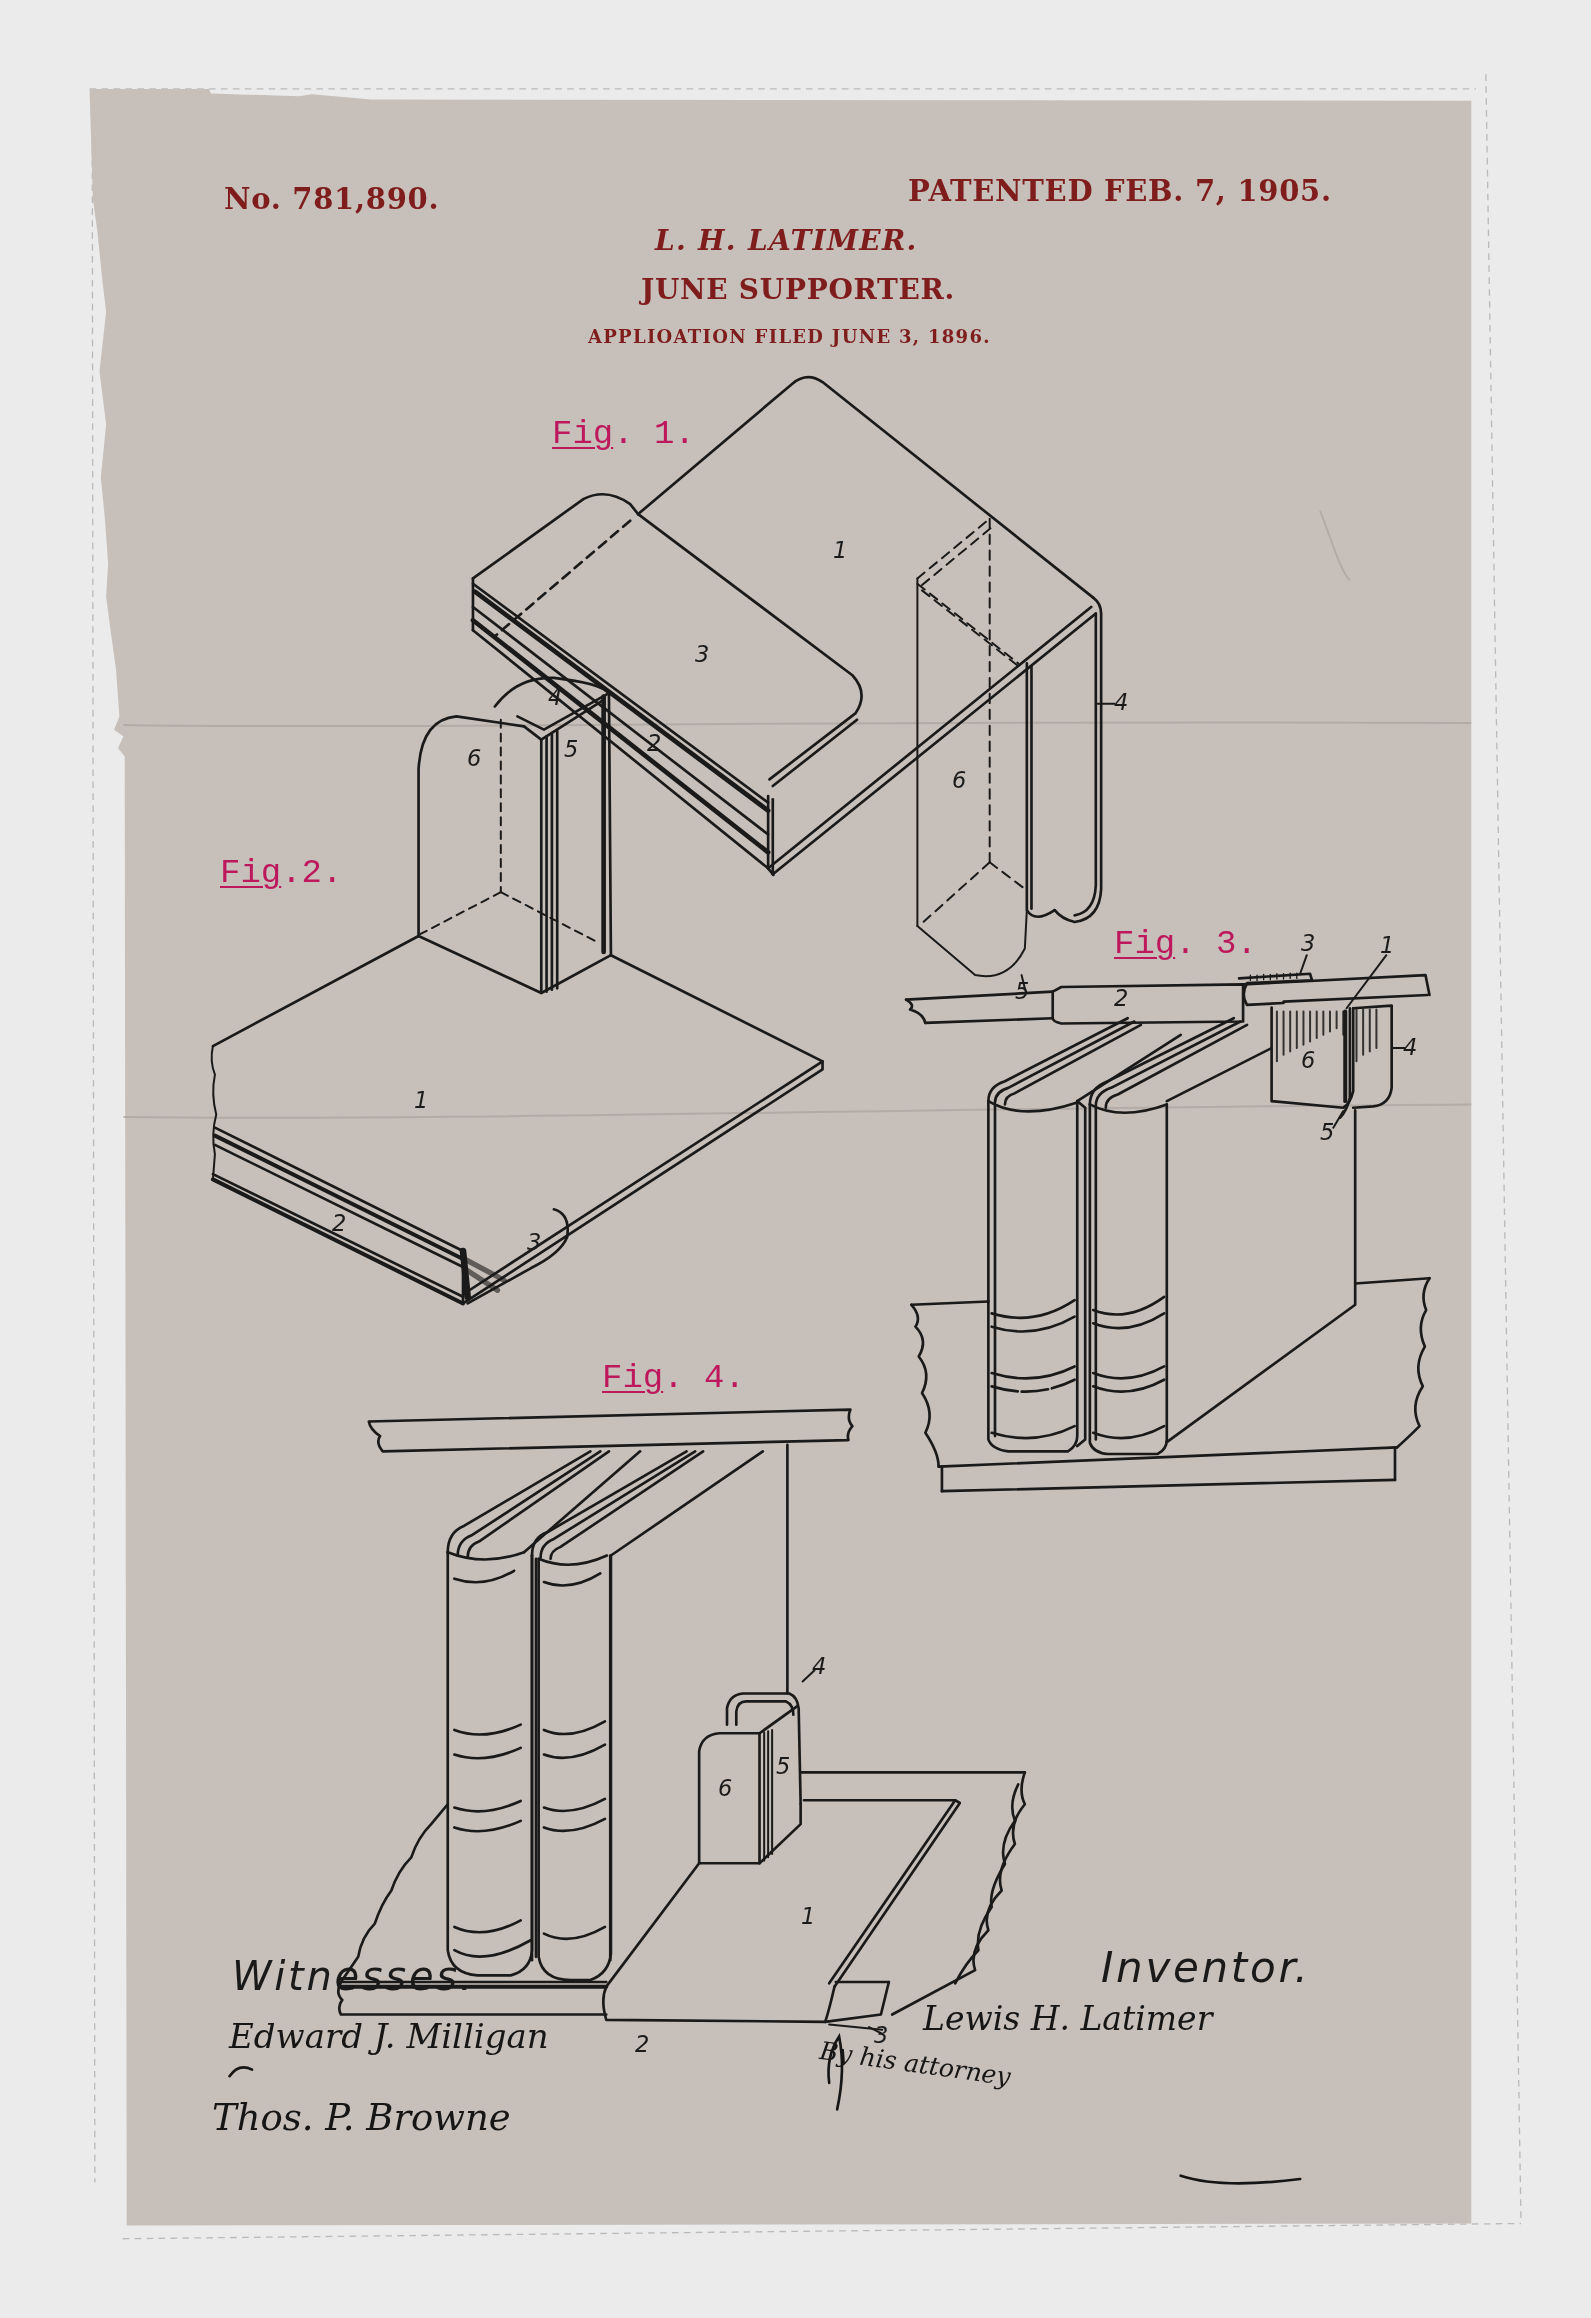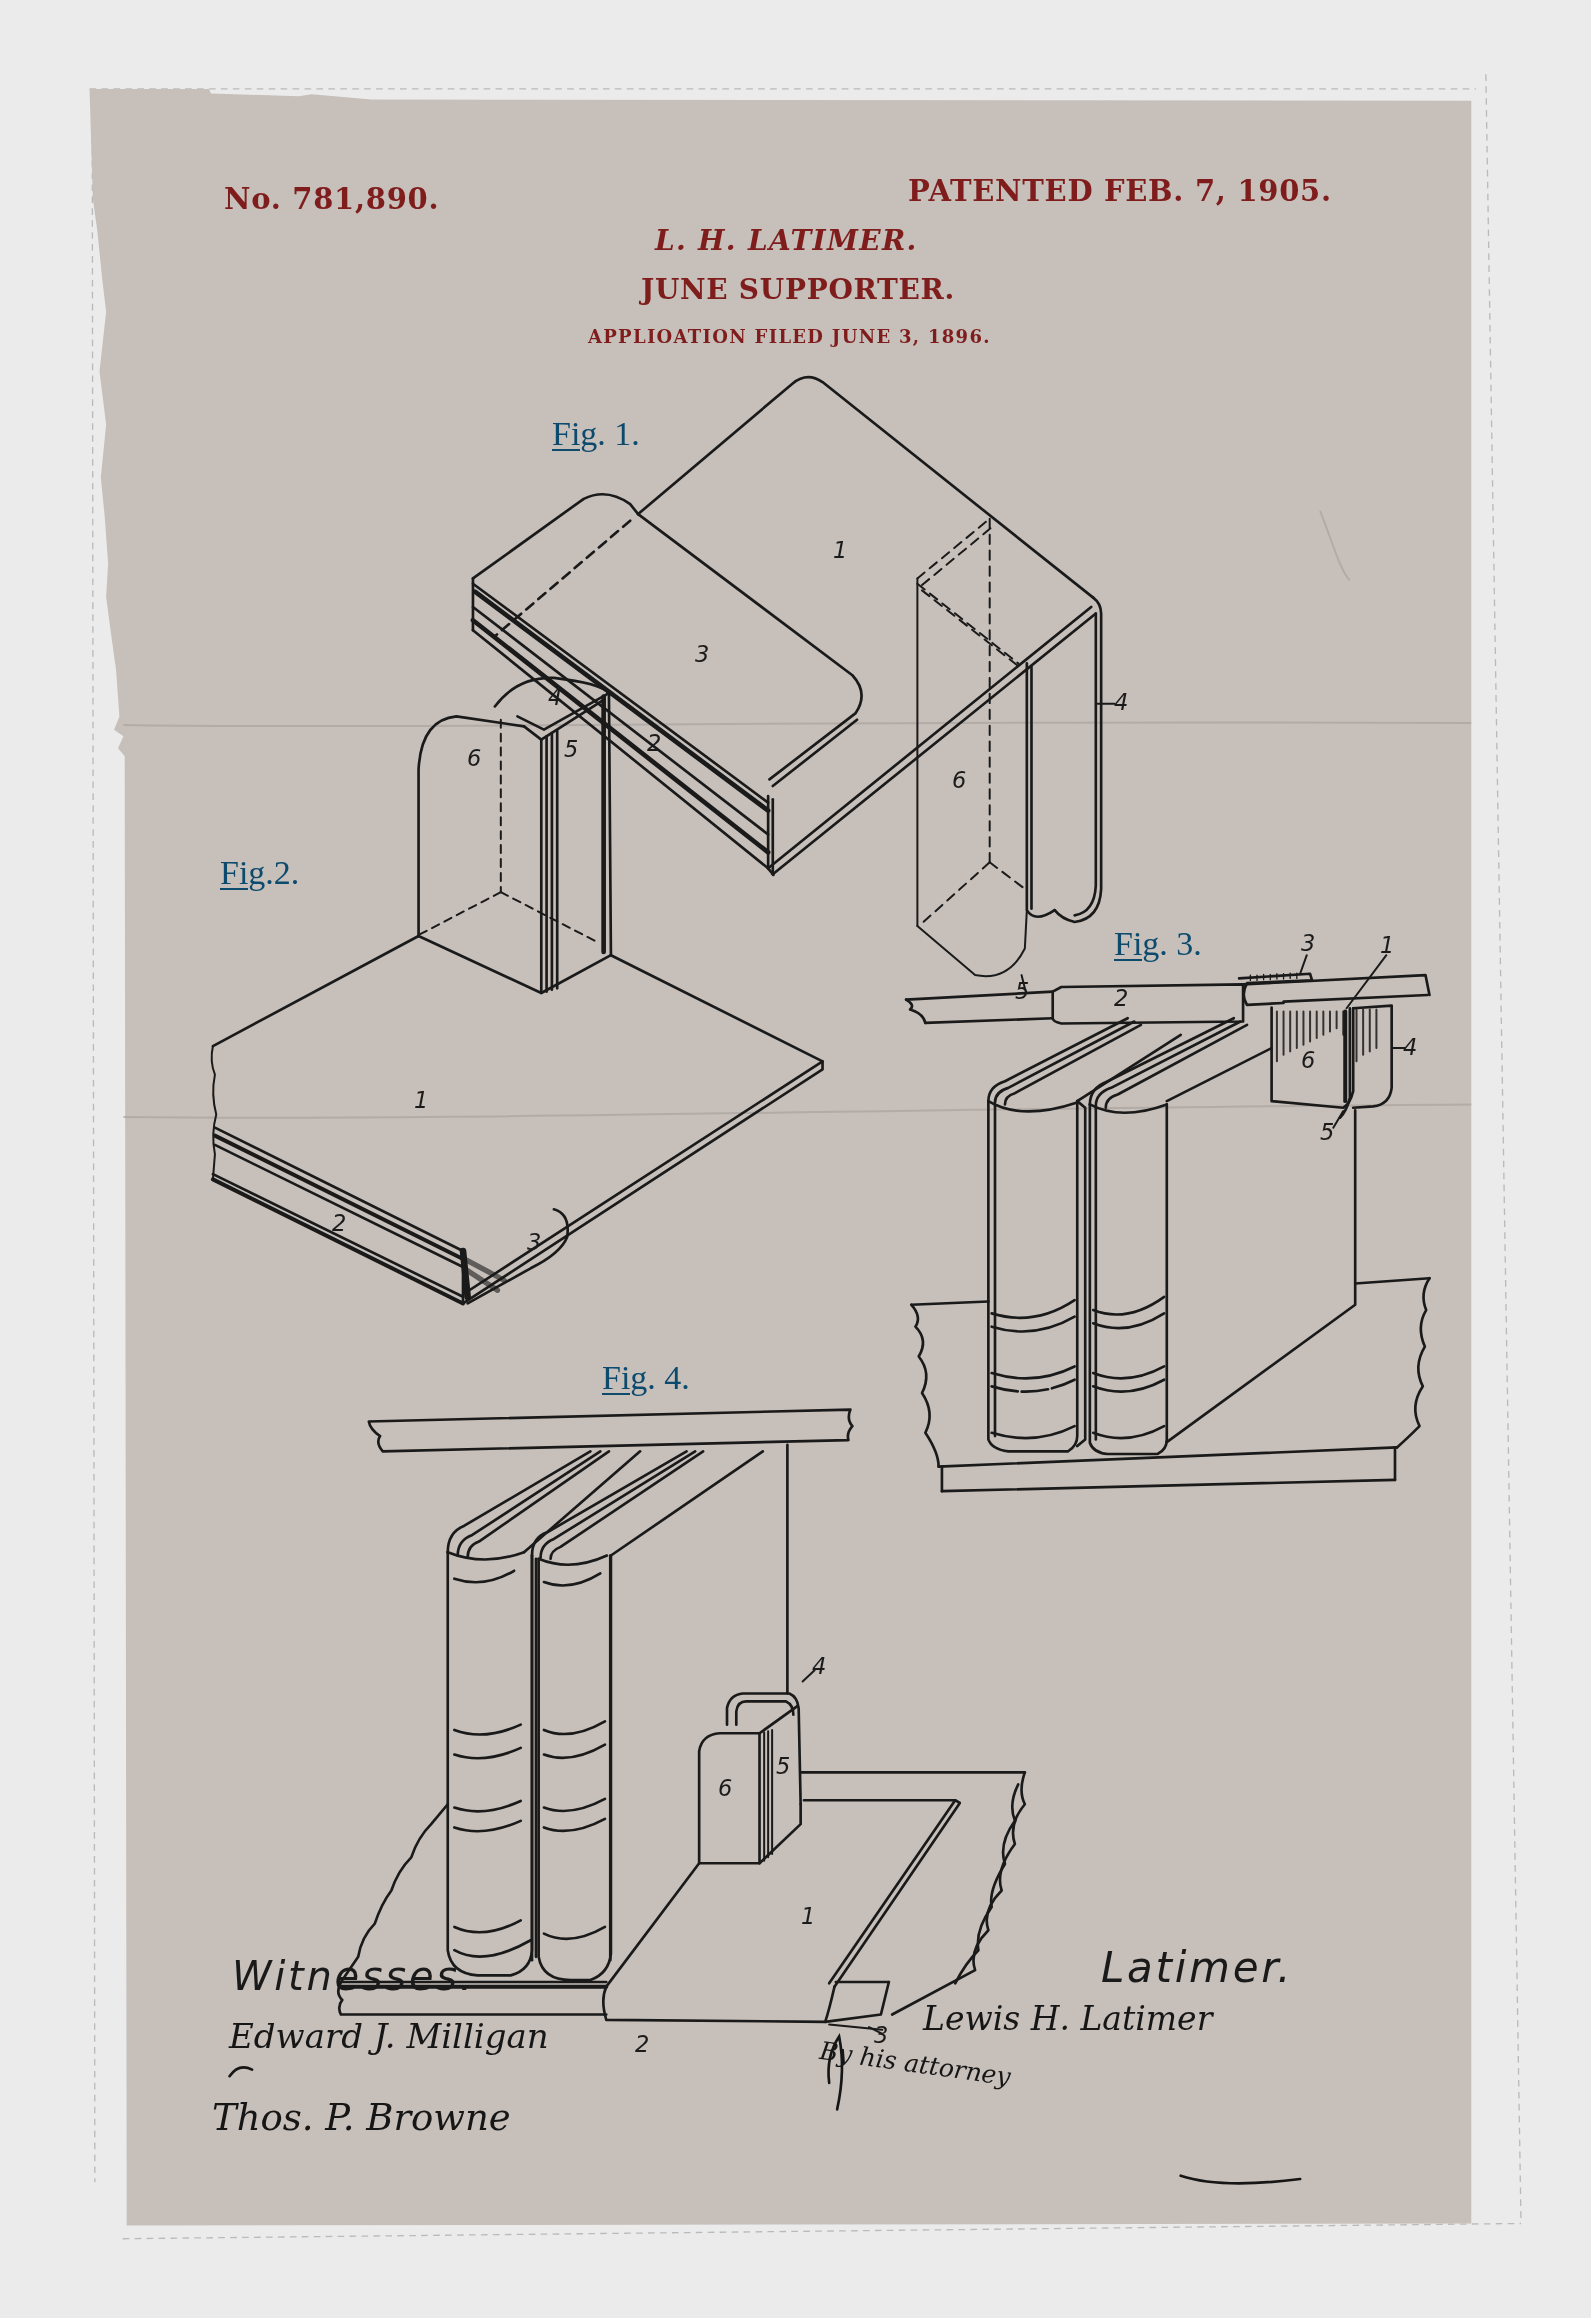--- a/index.html
+++ b/index.html
@@ -3,21 +3,21 @@
 <meta charset="utf-8">
 <style>
   html, body { margin: 0; padding: 0; background: #ebebeb; }
   body { width: 1592px; height: 2319px; position: relative; overflow: hidden; }
   #stage { position: absolute; left: 0; top: 0; width: 1592px; height: 2319px; }
   .txt { position: absolute; white-space: nowrap; color: #7f1d1d; }
   .type { font-family: "DejaVu Serif", serif; font-weight: bold; transform-origin: 0 0; }
   .hand { font-family: "DejaVu Sans", sans-serif; font-style: italic; color: #1a1a1a; }
   .script { font-family: "DejaVu Serif", serif; font-style: italic; color: #161616; }
   .lbl { position: absolute; font-family: "DejaVu Sans", sans-serif; font-style: italic; color: #1b1b1b; font-size: 22.5px; line-height: 1; }
-  .figlbl { position: absolute; font-family: Liberation Serif, serif; color: #0c4a6e; font-size: 34px; line-height: 1; }
+  .figlbl { position: absolute; font-family: Liberation Mono, monospace; color: #be185d; font-size: 34px; line-height: 1; }
   .figlbl .u { text-decoration: underline; text-decoration-thickness: 2px; text-underline-offset: 4px; }
 </style>
 </head>
 <body>
 
 <div id="stage">
   <svg width="1592" height="2319" viewBox="0 0 2400 3496" xmlns="http://www.w3.org/2000/svg">
 
     <g stroke="#9a9a9a" stroke-width="2" stroke-dasharray="10 8" fill="none" opacity="0.6">
       <line x1="135" y1="134" x2="2225" y2="134"></line>
@@ -307,17 +307,17 @@
   <div class="lbl" style="left:874px; top:2024px;">3</div>
   <div class="lbl" style="left:812px; top:1655px;">4</div>
   <div class="lbl" style="left:776px; top:1755px;">5</div>
   <div class="lbl" style="left:718px; top:1777px;">6</div>
 
   
   <div class="txt hand" style="left:232px; top:1953px; font-size:40px; letter-spacing:2.7px;">Witnesses.</div>
   <div class="txt script" style="left:229px; top:2016px; font-size:34px;">Edward J. Milligan</div>
   <div class="txt script" style="left:212px; top:2096px; font-size:37px;">Thos. P. Browne</div>
 
-  <div class="txt hand" style="left:1101px; top:1943px; font-size:42px; letter-spacing:2.7px;">Latimer.</div>
+  <div class="txt hand" style="left:1101px; top:1943px; font-size:42px; letter-spacing:2.7px;">Inventor.</div>
   <div class="txt script" style="left:923px; top:1999px; font-size:33px;">Lewis H. Latimer</div>
   <div class="txt script" style="left:822px; top:2036px; font-size:25px; transform:rotate(8deg); transform-origin:0 0;">By his attorney</div>
 </div>
 
 
 </body></html>

